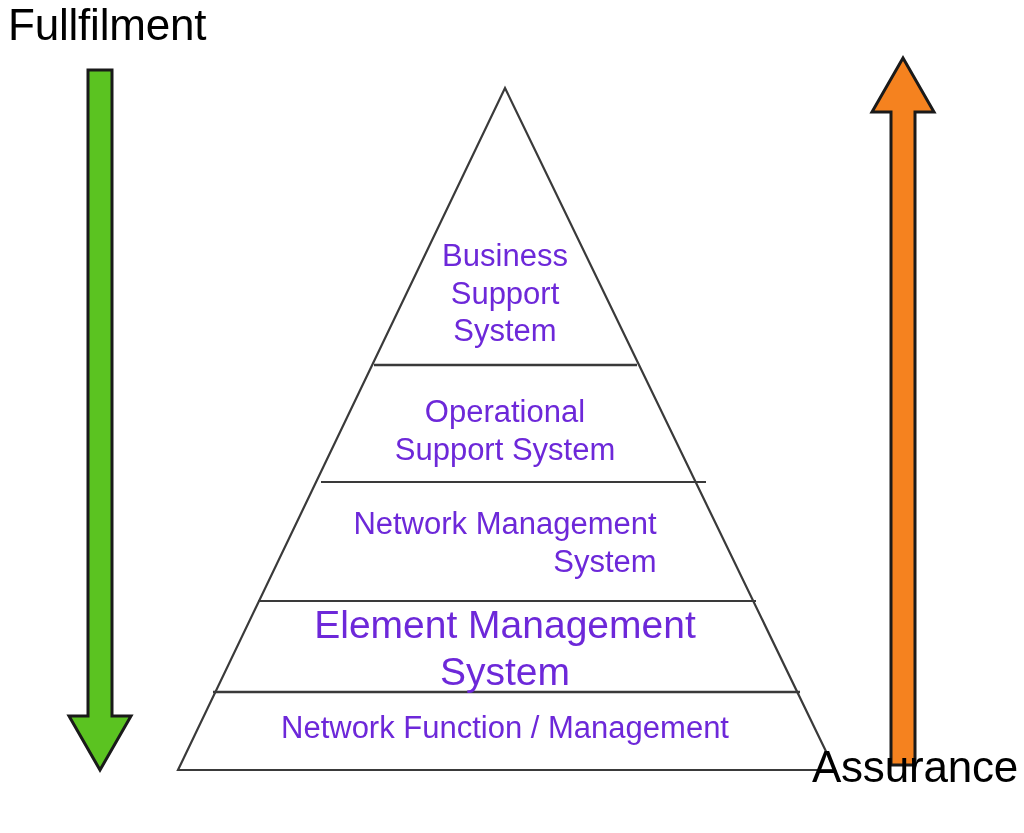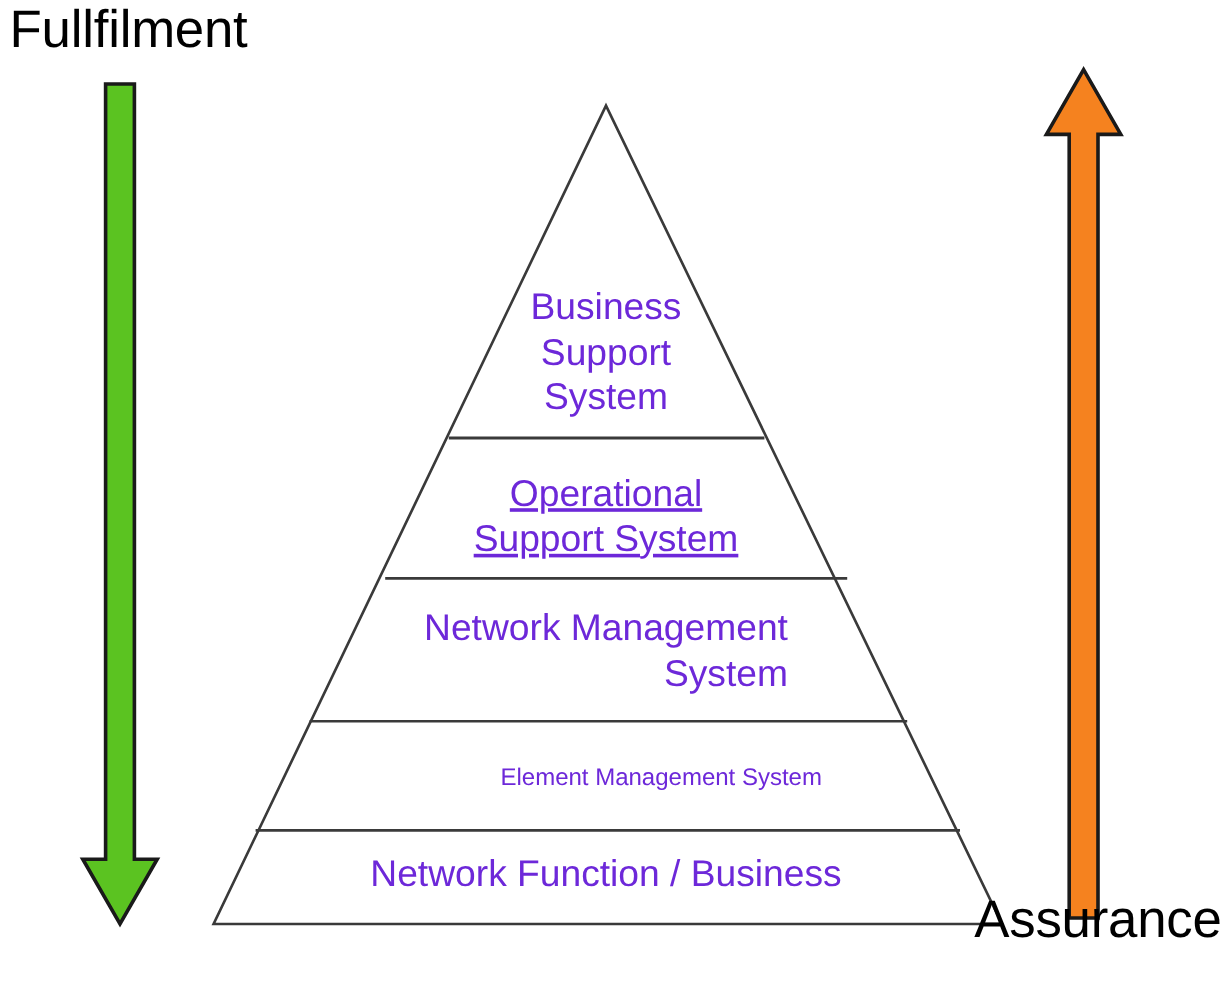--- a/index.html
+++ b/index.html
@@ -50,21 +50,21 @@
     text-align: center;
     color: #6d28d9;
     font-size: 31px;
     line-height: 1.21;
     white-space: pre-line;
     transform: translate(-50%, -50%);
   }
   .tier-1 { font-size: 31px; }
   .tier-2 { font-size: 31px; }
   .tier-3 { font-size: 31px; text-align: right; }
-  .tier-4 { font-size: 20px; margin-left: 46px; }
+  .tier-4 { font-size: 39px; }
   .tier-5 { font-size: 31px; }
 </style>
 </head>
 <body>
 
 <div id="canvas">
 
   <svg class="diagram-svg" viewBox="0 0 1024 833" xmlns="http://www.w3.org/2000/svg">
 
     <polygon points="505,88 835,770 178,770" fill="#ffffff" stroke="#3a3a3a" stroke-width="2.2" stroke-linejoin="miter"></polygon>
@@ -80,23 +80,23 @@
   </svg>
 
   <div class="label-left">Fullfilment</div>
 
   <div class="label-right">Assurance</div>
 
   <div class="tier-text tier-1" style="left:505px; top:293px;">Business
 Support
 System</div>
 
-  <div class="tier-text tier-2" style="left:505px; top:430px;text-decoration:underline;">Operational
+  <div class="tier-text tier-2" style="left:505px; top:430px;">Operational
 Support System</div>
 
   <div class="tier-text tier-3" style="left:505px; top:542px;">Network Management
 System</div>
 
   <div class="tier-text tier-4" style="left:505px; top:648px;">Element Management System</div>
 
-  <div class="tier-text tier-5" style="left:505px; top:728px;">Network Function / Business</div>
+  <div class="tier-text tier-5" style="left:505px; top:728px;">Network Function / Management</div>
 
 </div>
 
 </body></html>

